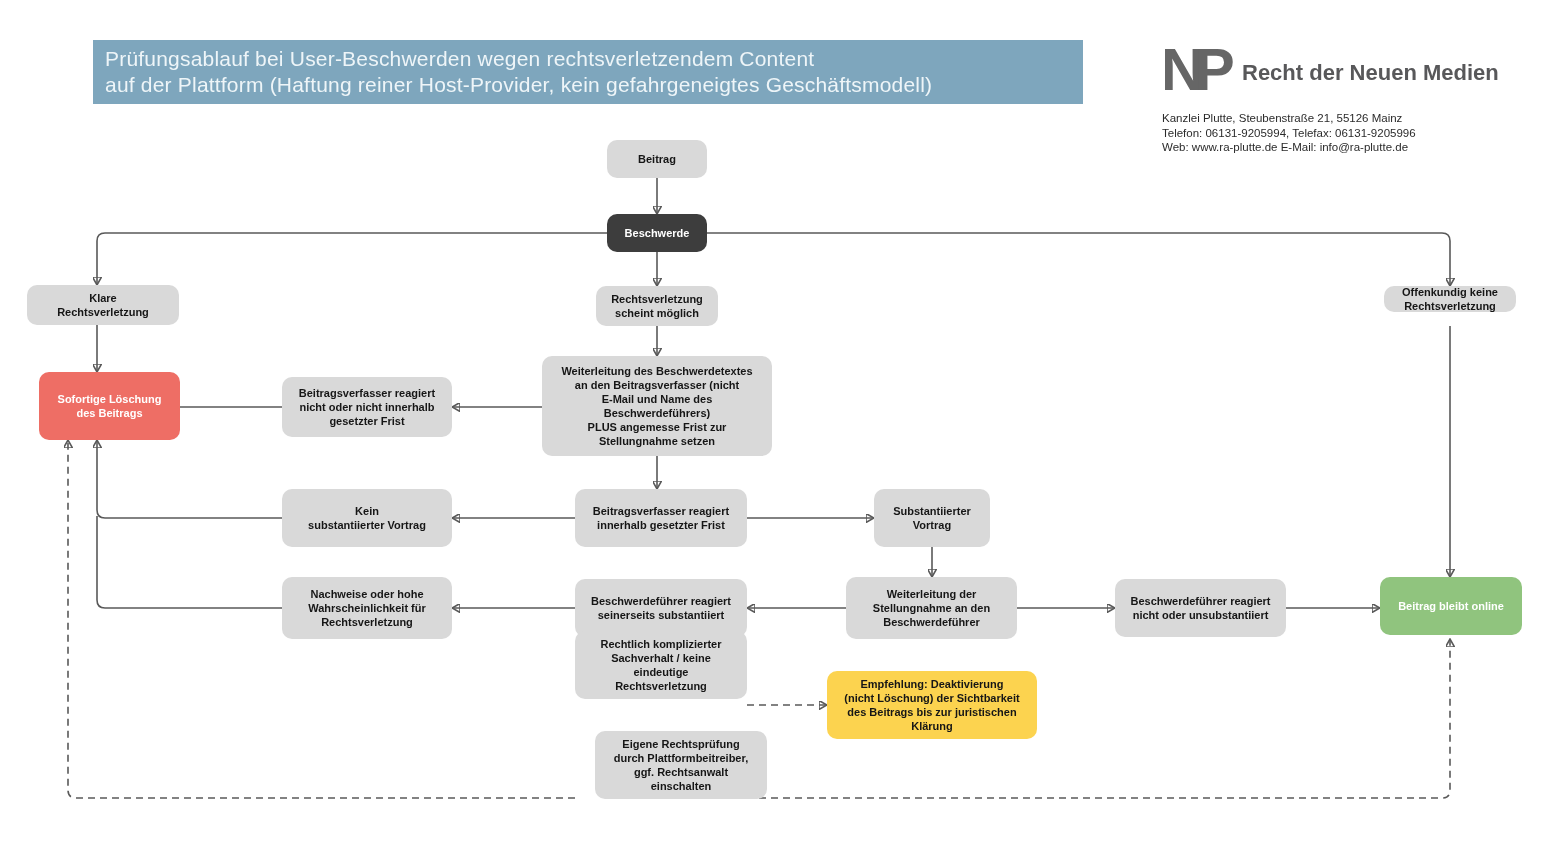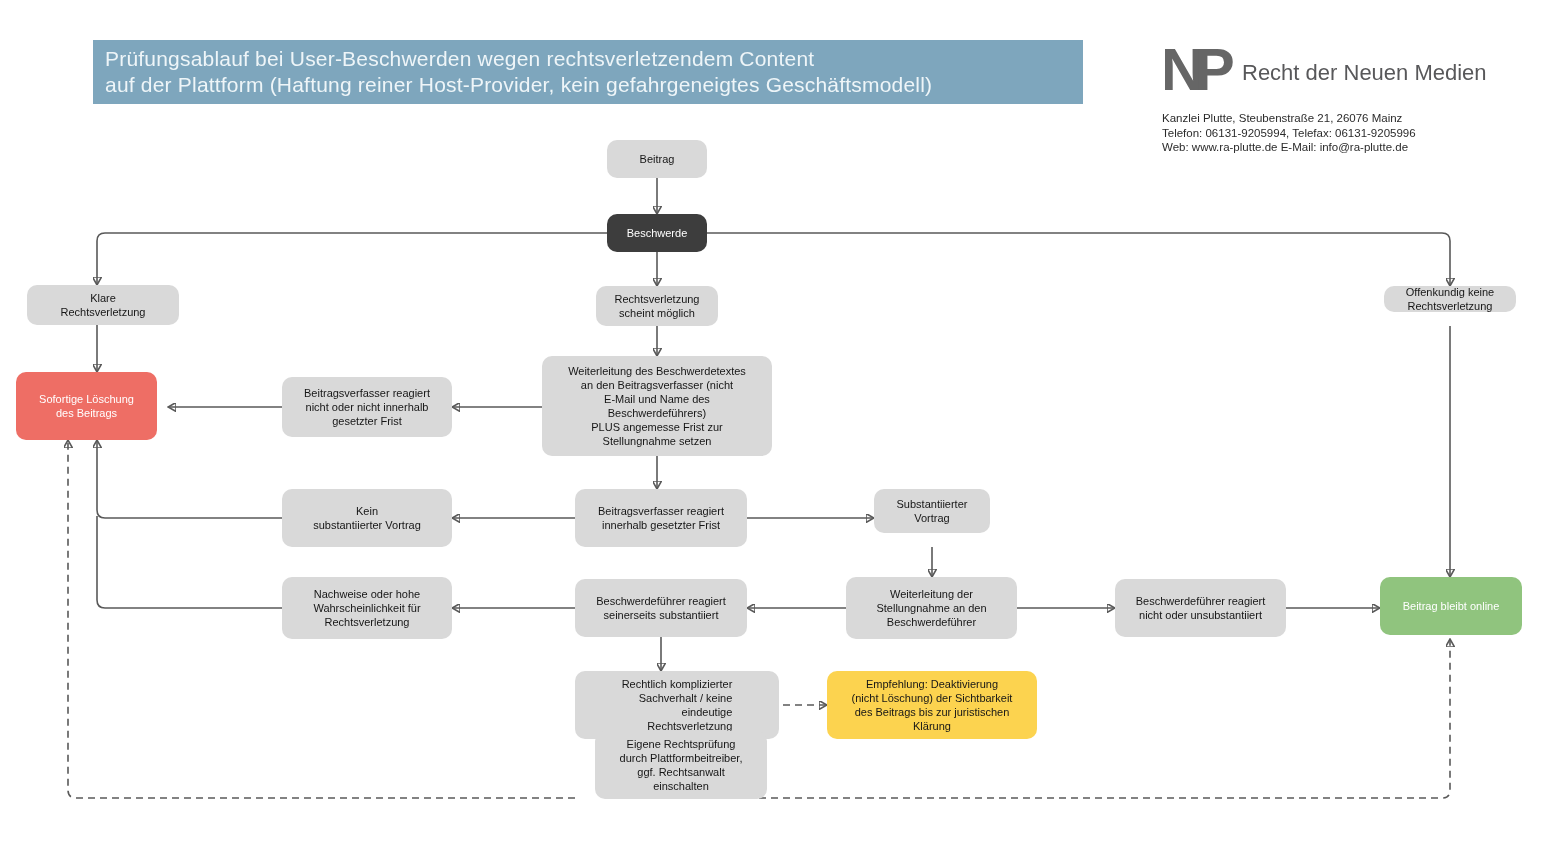--- a/index.html
+++ b/index.html
@@ -13,34 +13,34 @@
     padding:6px 12px;box-sizing:border-box;
   }
   #title-banner .tl{font-size:21px;line-height:26px;font-weight:400;letter-spacing:.2px;}
 
   #np-logo{
     position:absolute;left:1161px;top:38px;width:70px;height:64px;
     color:#666;font-size:60px;font-weight:700;letter-spacing:-0.16em;
     line-height:64px;
   }
   #brand-name{
-    position:absolute;left:1242px;top:60px;font-size:22px;font-weight:400;color:#58585a;
+    position:absolute;left:1242px;top:60px;font-size:22px;font-weight:700;color:#58585a;
   }
   #address-block{
     position:absolute;left:1162px;top:111px;font-size:11.5px;line-height:14.5px;color:#2b2b2b;
   }
 
   
   #edges{position:absolute;left:0;top:0;width:1550px;height:864px;z-index:1;}
   #edges path{fill:none;stroke:var(--line,#595959);stroke-width:1.6;}
   .node{
     position:absolute;z-index:2;border-radius:10px;
     display:flex;align-items:center;justify-content:center;text-align:center;
     font-size:11px;line-height:14px;white-space:pre-line;
-    padding:2px 4px;box-sizing:border-box;
+    padding:2px 4px;box-sizing:border-box;font-weight:bold;
   }
   .gray{background:var(--box-gray,#d9d9d9);color:#161616;}
   .dark{background:var(--box-dark,#3d3d3d);color:#fff;}
   .red{background:var(--box-red,#ee6e65);color:#fff;}
   .green{background:var(--box-green,#90c47e);color:#fff;}
   .yellow{background:var(--box-yellow,#fcd34f);color:#161616;}
 </style>
 </head>
 <body>
 
@@ -48,21 +48,21 @@
 
   <div id="title-banner">
     <div class="tl">Prüfungsablauf bei User-Beschwerden wegen rechtsverletzendem Content</div>
     <div class="tl">auf der Plattform (Haftung reiner Host-Provider, kein gefahrgeneigtes Geschäftsmodell)</div>
   </div>
 
   <div id="np-logo">NP</div>
   <div id="brand-name">Recht der Neuen Medien</div>
 
   <div id="address-block">
-    <div>Kanzlei Plutte, Steubenstraße 21, 26076 Mainz</div>
+    <div>Kanzlei Plutte, Steubenstraße 21, 55126 Mainz</div>
     <div>Telefon: 06131-9205994, Telefax: 06131-9205996</div>
     <div>Web: www.ra-plutte.de E-Mail: info@ra-plutte.de</div>
   </div>
 
   <svg id="edges" xmlns="http://www.w3.org/2000/svg">
     <defs>
       <marker id="arw" markerWidth="9" markerHeight="9" refX="7" refY="4.5" orient="auto" markerUnits="userSpaceOnUse">
         <path d="M0,0 L8,4.5 L0,9 z" fill="#1f1f1f"></path>
       </marker>
     </defs>
@@ -94,49 +94,49 @@
 
   <div id="nodes">
       <div class="node gray" style="left: 607px; top: 140px; width: 100px; height: 38px;">Beitrag</div>
       <div class="node dark" style="left: 607px; top: 214px; width: 100px; height: 38px;">Beschwerde</div>
       <div class="node gray" style="left: 27px; top: 285px; width: 152px; height: 40px;">Klare
 Rechtsverletzung</div>
       <div class="node gray" style="left: 596px; top: 286px; width: 122px; height: 40px;">Rechtsverletzung
 scheint möglich</div>
       <div class="node gray" style="left: 1384px; top: 286px; width: 132px; height: 26px;">Offenkundig keine
 Rechtsverletzung</div>
-      <div class="node red" style="left: 16px; top: 372px; width: 141px; height: 68px;">Sofortige Löschung
+      <div class="node red" style="left: 39px; top: 372px; width: 141px; height: 68px;">Sofortige Löschung
 des Beitrags</div>
       <div class="node gray" style="left: 282px; top: 377px; width: 170px; height: 60px;">Beitragsverfasser reagiert
 nicht oder nicht innerhalb
 gesetzter Frist</div>
       <div class="node gray" style="left: 542px; top: 356px; width: 230px; height: 100px;">Weiterleitung des Beschwerdetextes
 an den Beitragsverfasser (nicht
 E-Mail und Name des
 Beschwerdeführers)
 PLUS angemesse Frist zur
 Stellungnahme setzen</div>
       <div class="node gray" style="left: 282px; top: 489px; width: 170px; height: 58px;">Kein
 substantiierter Vortrag</div>
       <div class="node gray" style="left: 575px; top: 489px; width: 172px; height: 58px;">Beitragsverfasser reagiert
 innerhalb gesetzter Frist</div>
-      <div class="node gray" style="left: 874px; top: 489px; width: 116px; height: 44px;">Substantiierter
+      <div class="node gray" style="left: 874px; top: 489px; width: 116px; height: 58px;">Substantiierter
 Vortrag</div>
       <div class="node gray" style="left: 282px; top: 577px; width: 170px; height: 62px;">Nachweise oder hohe
 Wahrscheinlichkeit für
 Rechtsverletzung</div>
       <div class="node gray" style="left: 575px; top: 579px; width: 172px; height: 58px;">Beschwerdeführer reagiert
 seinerseits substantiiert</div>
       <div class="node gray" style="left: 846px; top: 577px; width: 171px; height: 62px;">Weiterleitung der
 Stellungnahme an den
 Beschwerdeführer</div>
       <div class="node gray" style="left: 1115px; top: 579px; width: 171px; height: 58px;">Beschwerdeführer reagiert
 nicht oder unsubstantiiert</div>
       <div class="node green" style="left: 1380px; top: 577px; width: 142px; height: 58px;">Beitrag bleibt online</div>
-      <div class="node gray" style="left: 575px; top: 671px; width: 204px; height: 68px; text-align: right;">Rechtlich komplizierter
+      <div class="node gray" style="left: 575px; top: 631px; width: 172px; height: 68px;">Rechtlich komplizierter
 Sachverhalt / keine
 eindeutige
 Rechtsverletzung</div>
       <div class="node yellow" style="left: 827px; top: 671px; width: 210px; height: 68px;">Empfehlung: Deaktivierung
 (nicht Löschung) der Sichtbarkeit
 des Beitrags bis zur juristischen
 Klärung</div>
       <div class="node gray" style="left: 575px; top: 731px; width: 172px; height: 68px; margin-left: 20px;">Eigene Rechtsprüfung
 durch Plattformbeitreiber,
 ggf. Rechtsanwalt

